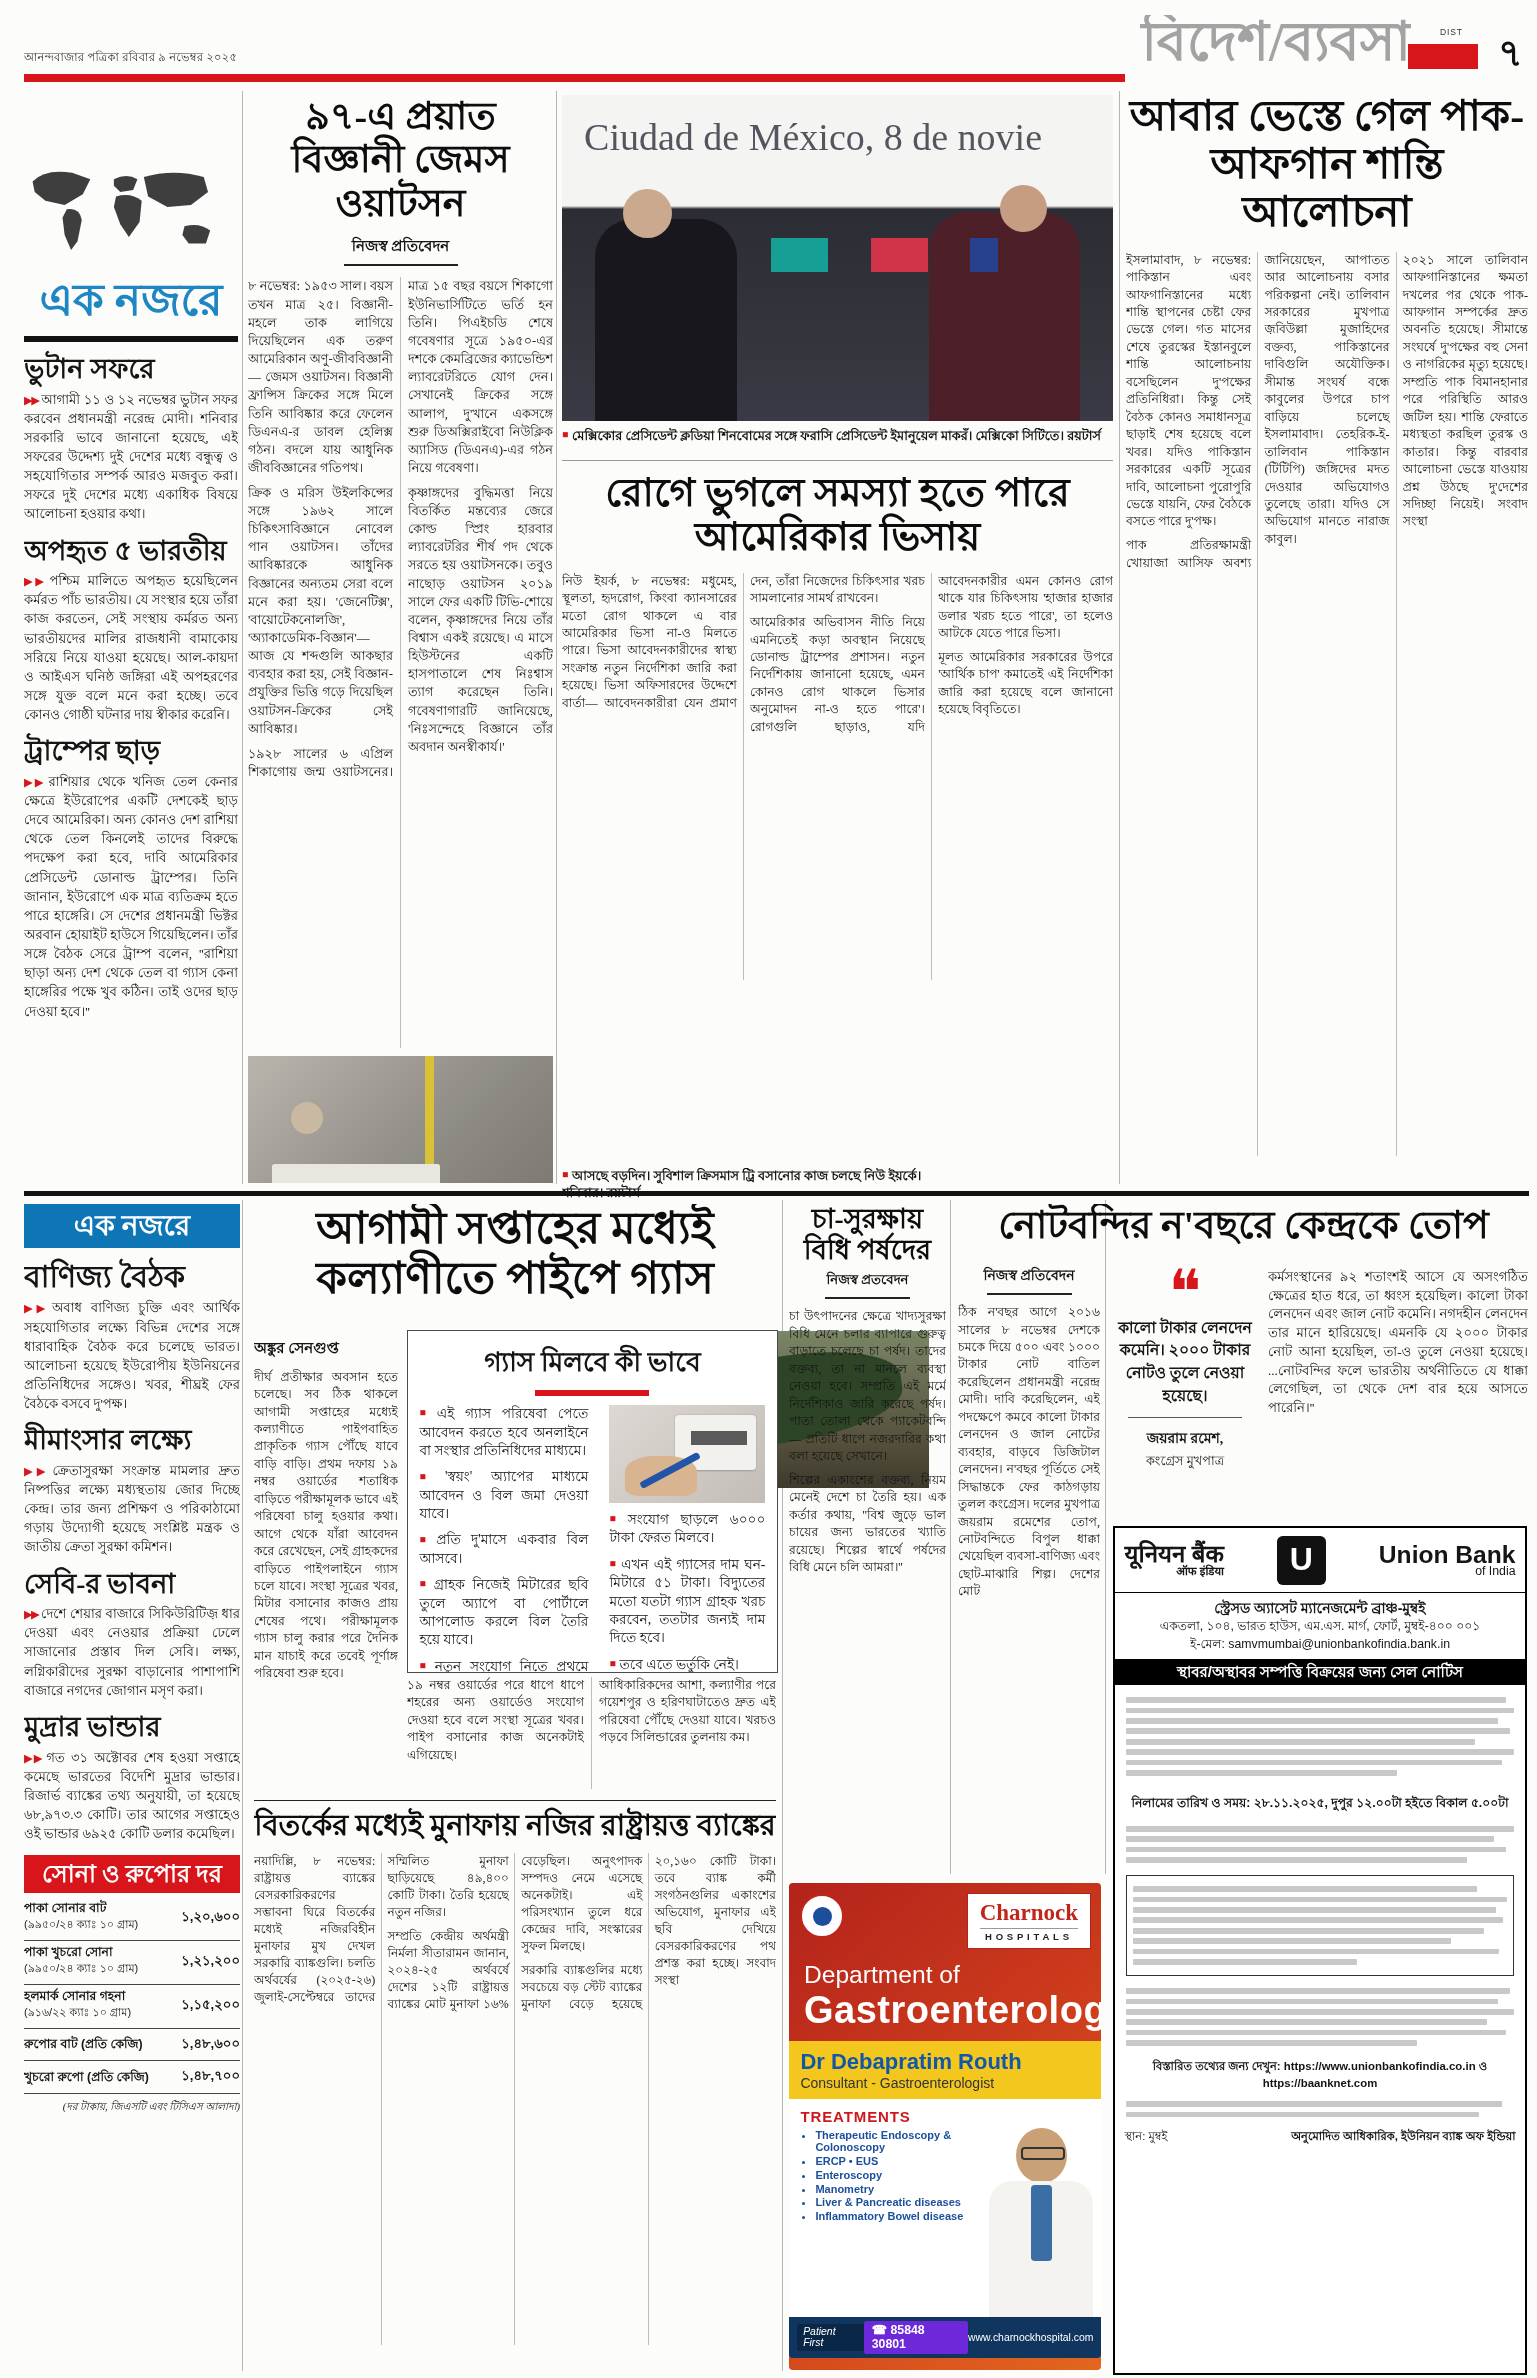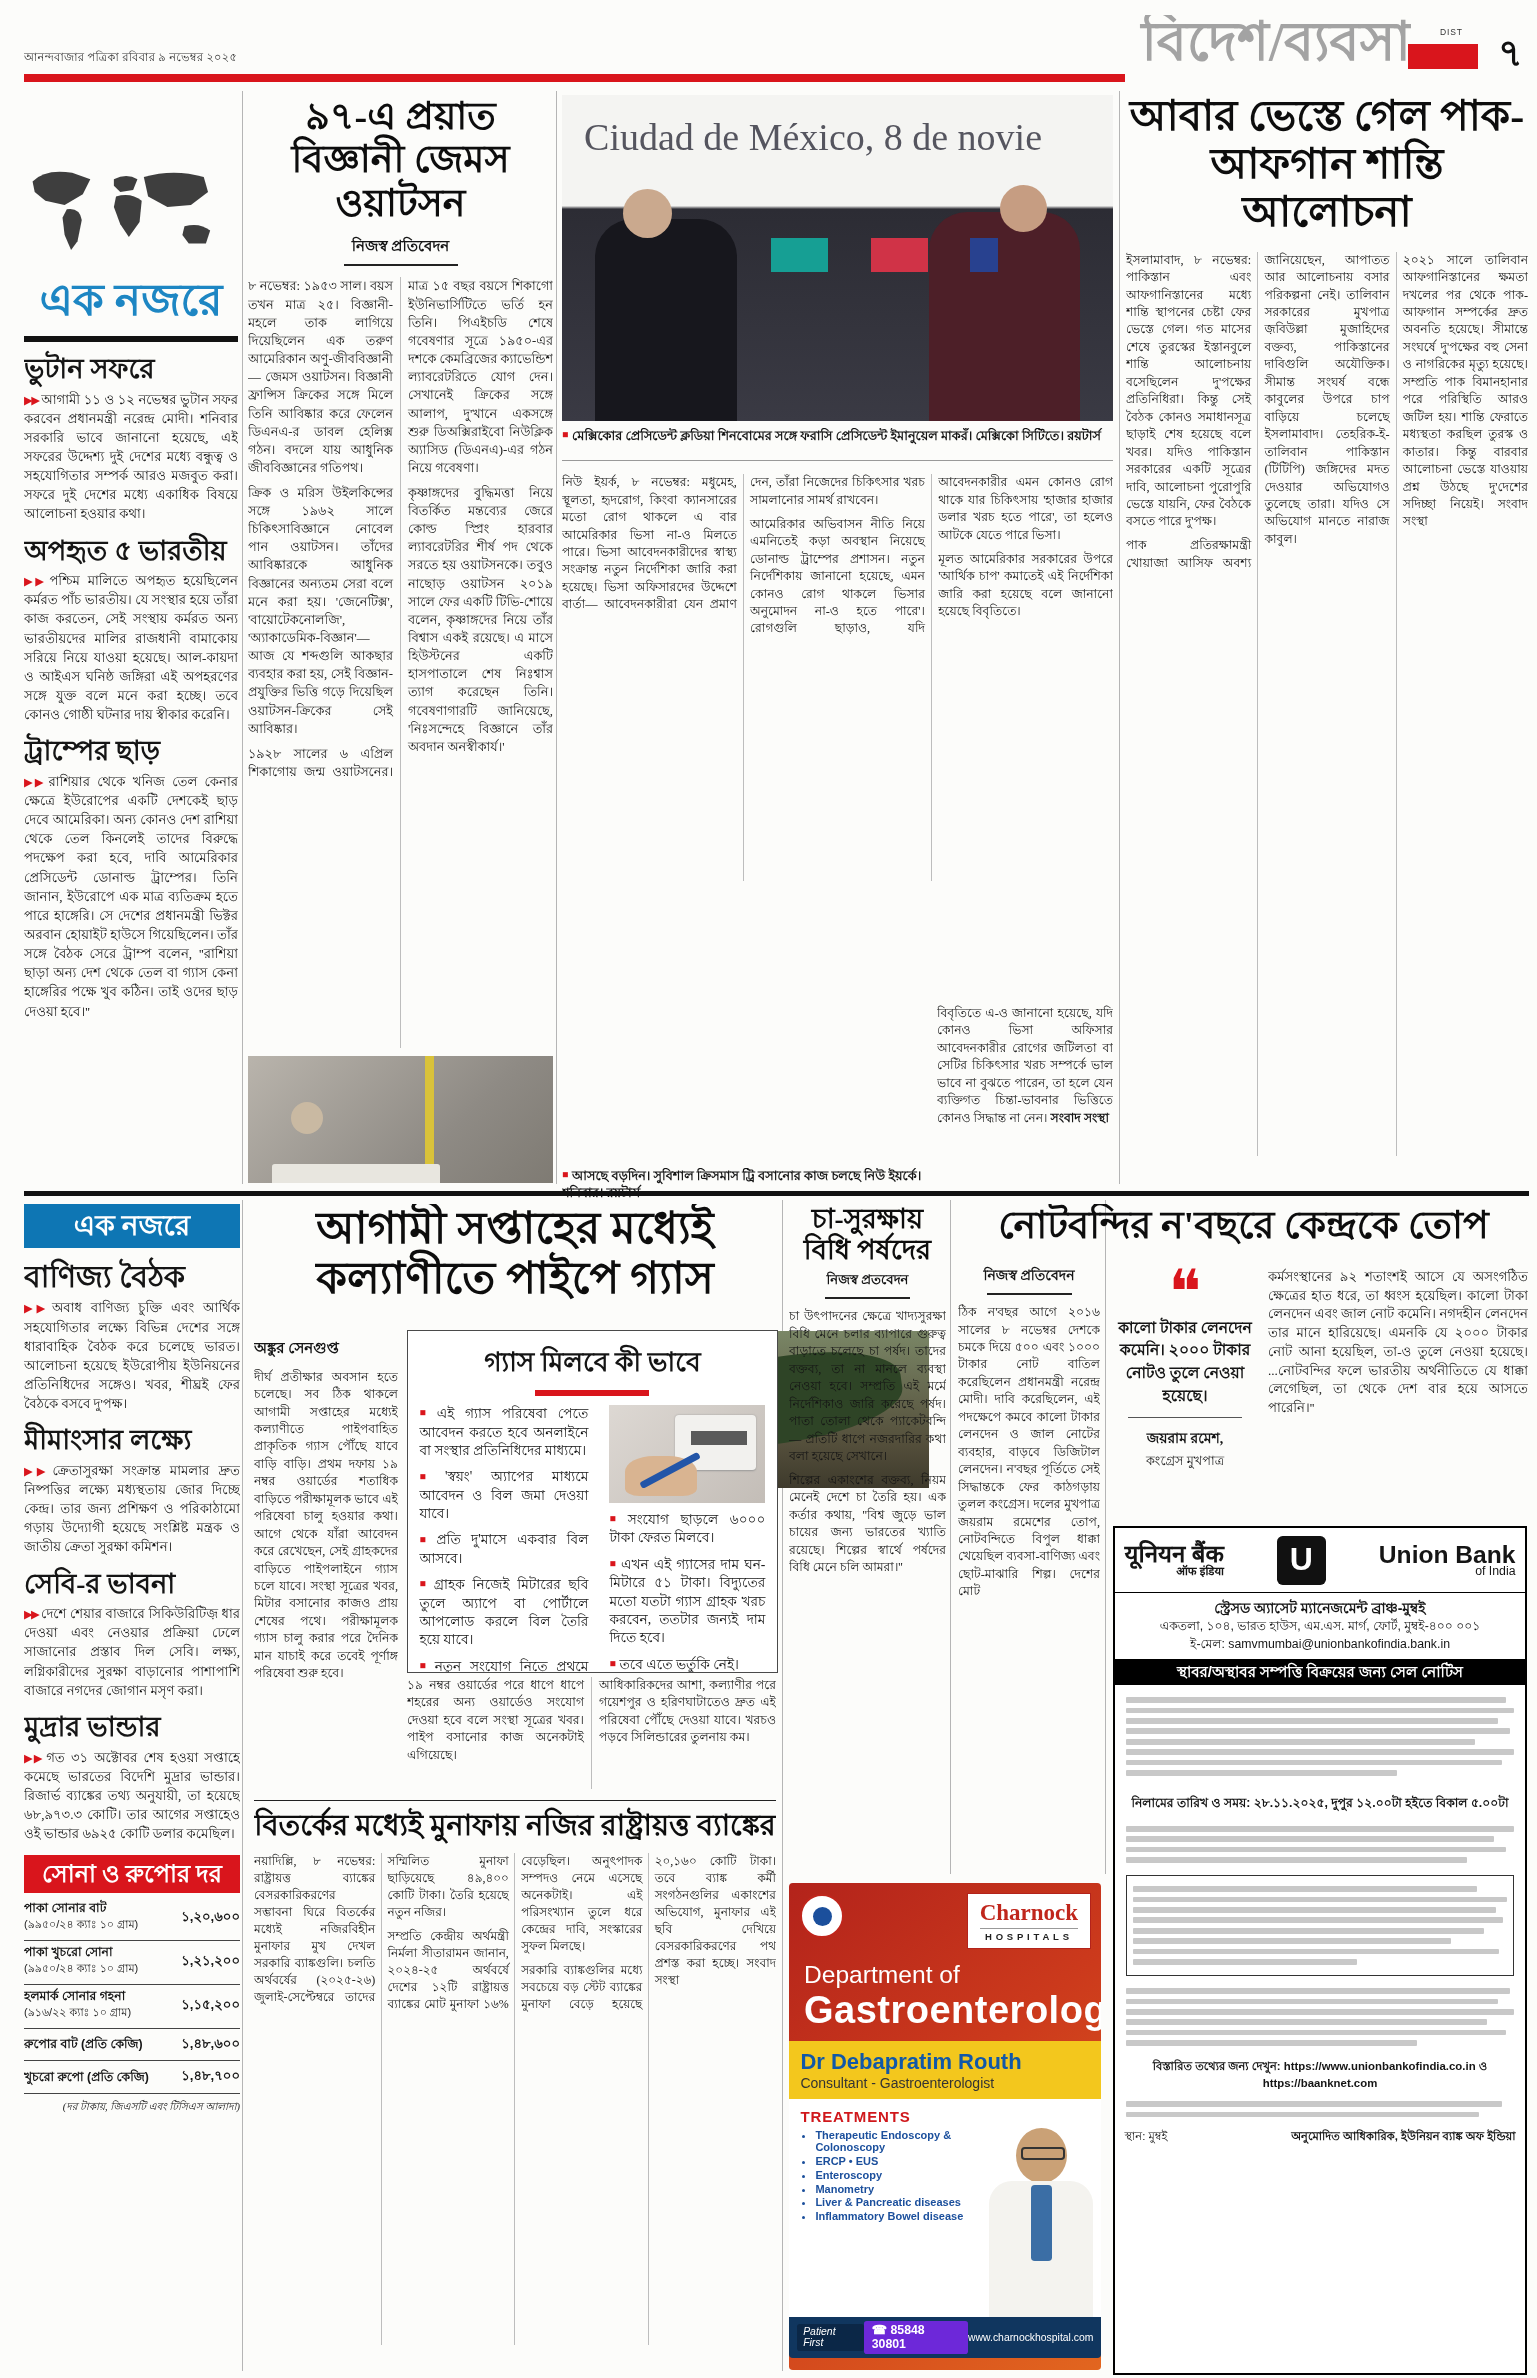--- a/index.html
+++ b/index.html
@@ -144,28 +144,26 @@
     <div style="position:absolute;right:6%;bottom:0;width:151px;height:64%;background:#4d1f28;border-radius:38px 38px 0 0;"></div>
     <div style="position:absolute;right:12%;bottom:58%;width:47px;height:47px;border-radius:50%;background:#c69d82;"></div>
     <div style="position:absolute;left:38%;top:44%;width:57px;height:34px;background:#169f94;"></div>
     <div style="position:absolute;left:56%;top:44%;width:57px;height:34px;background:#d03347;"></div>
     <div style="position:absolute;left:74%;top:44%;width:28px;height:34px;background:#28418f;"></div>
   </div>
   <div class="blk cap" style="left:562px;top:428px;width:551px;height:21px;"><span class="sq">■</span><span>মেক্সিকোর প্রেসিডেন্ট ক্লডিয়া শিনবোমের সঙ্গে ফরাসি প্রেসিডেন্ট ইমানুয়েল মাকরঁ। মেক্সিকো সিটিতে। রয়টার্স</span></div>
 
   <div class="blk" style="left:562px;top:460px;width:551px;height:539px;">
     <div style="border-top:0.9px solid #999;margin-bottom:9.5px;"></div>
+    <div class="hd" style="font-size:39px;">রোগে ভুগলে সমস্যা হতে পারে আমেরিকার ভিসায়</div>
     <div class="bd cols3" style="height:407px;margin-top:13.2px;font-size:12.3px;">
       <p>নিউ ইয়র্ক, ৮ নভেম্বর: মধুমেহ, স্থূলতা, হৃদরোগ, কিংবা ক্যানসারের মতো রোগ থাকলে এ বার আমেরিকার ভিসা না-ও মিলতে পারে। ভিসা আবেদনকারীদের স্বাস্থ্য সংক্রান্ত নতুন নির্দেশিকা জারি করা হয়েছে। ভিসা অফিসারদের উদ্দেশে বার্তা— আবেদনকারীরা যেন প্রমাণ দেন, তাঁরা নিজেদের চিকিৎসার খরচ সামলানোর সামর্থ রাখবেন।</p>
       <p>আমেরিকার অভিবাসন নীতি নিয়ে এমনিতেই কড়া অবস্থান নিয়েছে ডোনাল্ড ট্রাম্পের প্রশাসন। নতুন নির্দেশিকায় জানানো হয়েছে, এমন কোনও রোগ থাকলে ভিসার অনুমোদন না-ও হতে পারে'। রোগগুলি ছাড়াও, যদি আবেদনকারীর এমন কোনও রোগ থাকে যার চিকিৎসায় 'হাজার হাজার ডলার খরচ হতে পারে', তা হলেও আটকে যেতে পারে ভিসা।</p>
       <p>মূলত আমেরিকার সরকারের উপরে 'আর্থিক চাপ' কমাতেই এই নির্দেশিকা জারি করা হয়েছে বলে জানানো হয়েছে বিবৃতিতে।</p>
     </div>
-  </div>
-  <div class="blk bd" style="left:937px;top:1005px;width:176px;height:180px;font-size:12.3px;">
-    <p><span>বিবৃতিতে এ-ও জানানো হয়েছে, যদি কোনও ভিসা অফিসার আবেদনকারীর রোগের জটিলতা বা সেটির চিকিৎসার খরচ সম্পর্কে ভাল ভাবে না বুঝতে পারেন, তা হলে যেন ব্যক্তিগত চিন্তা-ভাবনার ভিত্তিতে কোনও সিদ্ধান্ত না নেন।</span> <b>সংবাদ সংস্থা</b></p>
   </div>
 
   <div class="blk photo" style="left:562px;top:1005px;width:367px;height:157px;background:linear-gradient(#7a8666,#55503c 70%,#3e3a2c);">
     <div style="position:absolute;left:18%;top:18%;width:75%;height:55%;background:#2e4426;border-radius:50% 40% 45% 50%;transform:rotate(-8deg);"></div>
     <div style="position:absolute;left:6%;bottom:12%;width:15px;height:15px;border-radius:50%;background:#e5731f;"></div>
     <div style="position:absolute;left:30%;bottom:6%;width:15px;height:15px;border-radius:50%;background:#e5731f;"></div>
     <div class="sign" style="left:6%;bottom:20%;width:112px;padding:4.7px 3.8px;">
       <div style="font-size:7.6px;font-weight:bold;">THE ROCKEFELLER CENTER</div>
       <div style="font-size:7.6px;">CHRISTMAS TREE 2025</div>
     </div>

